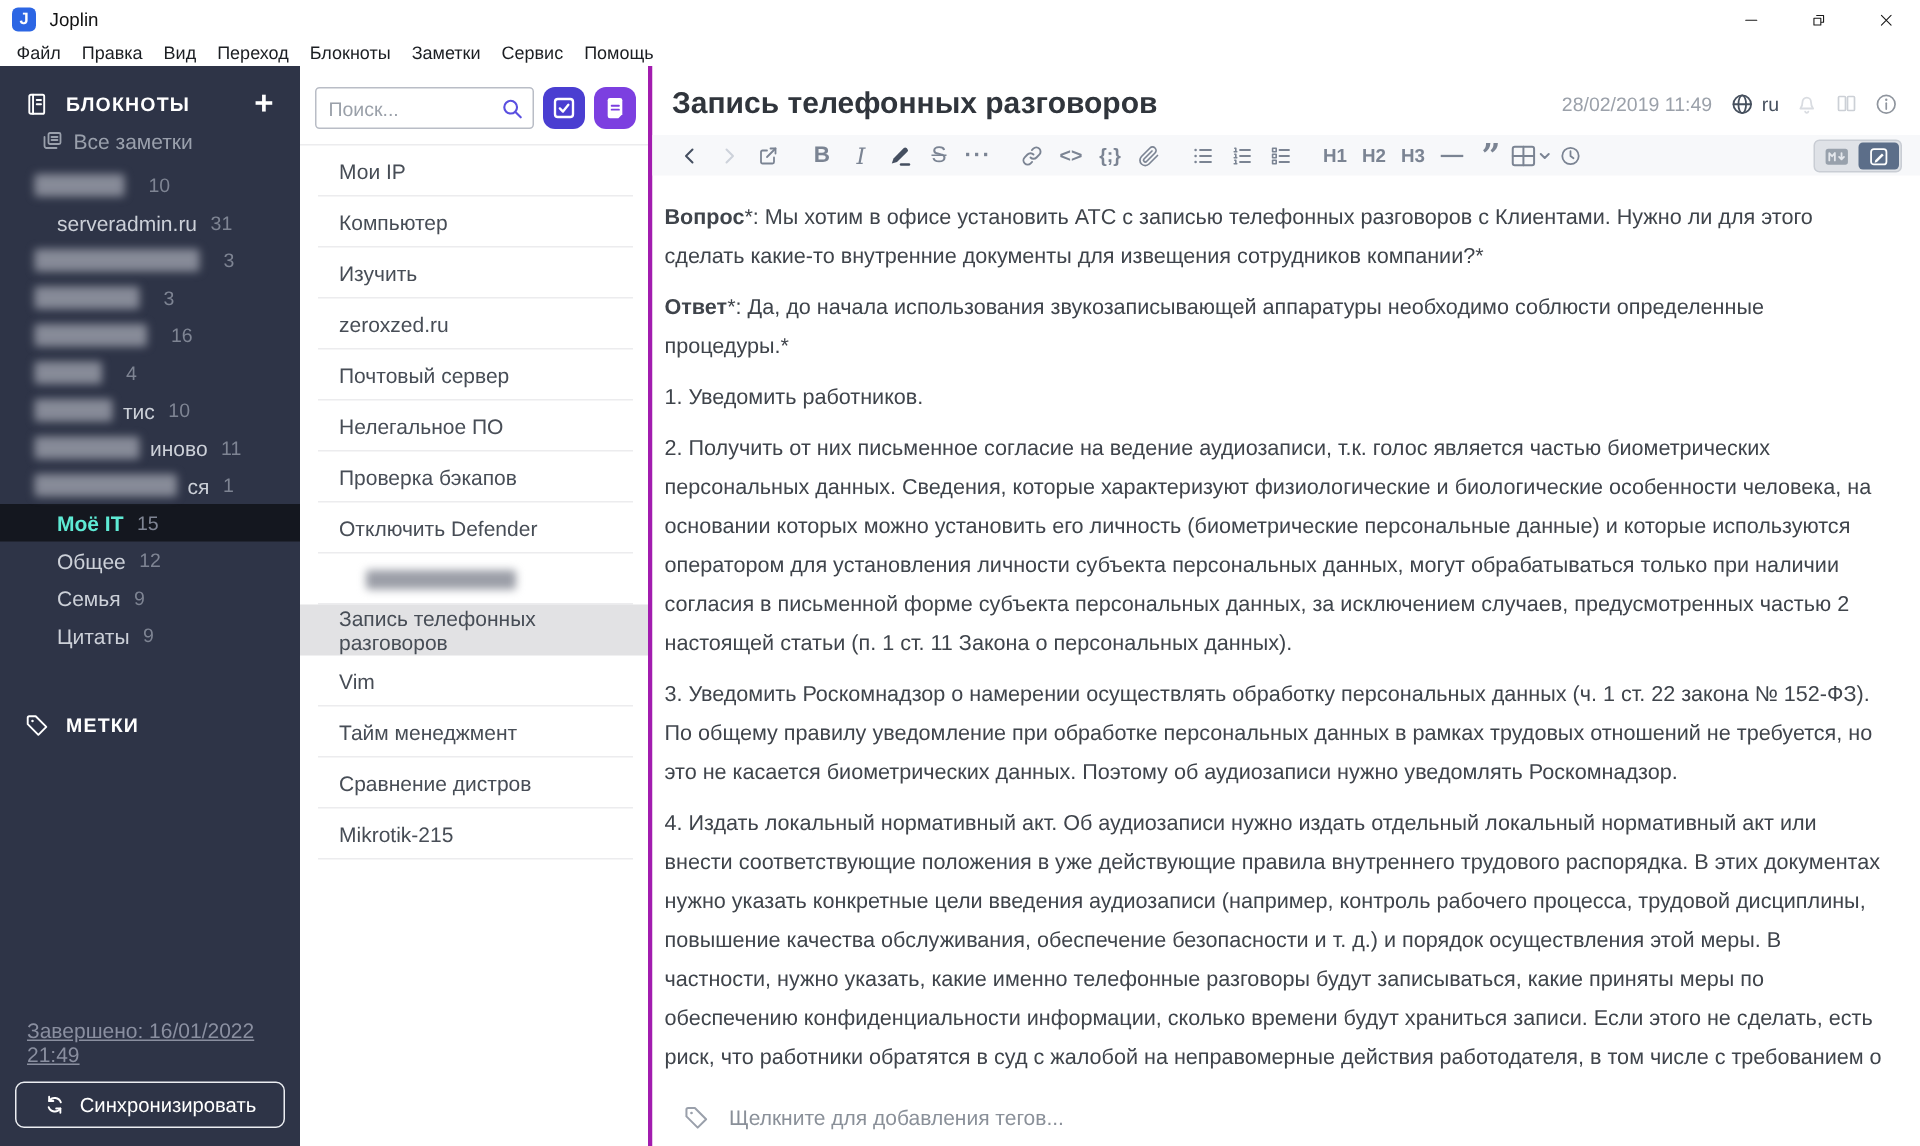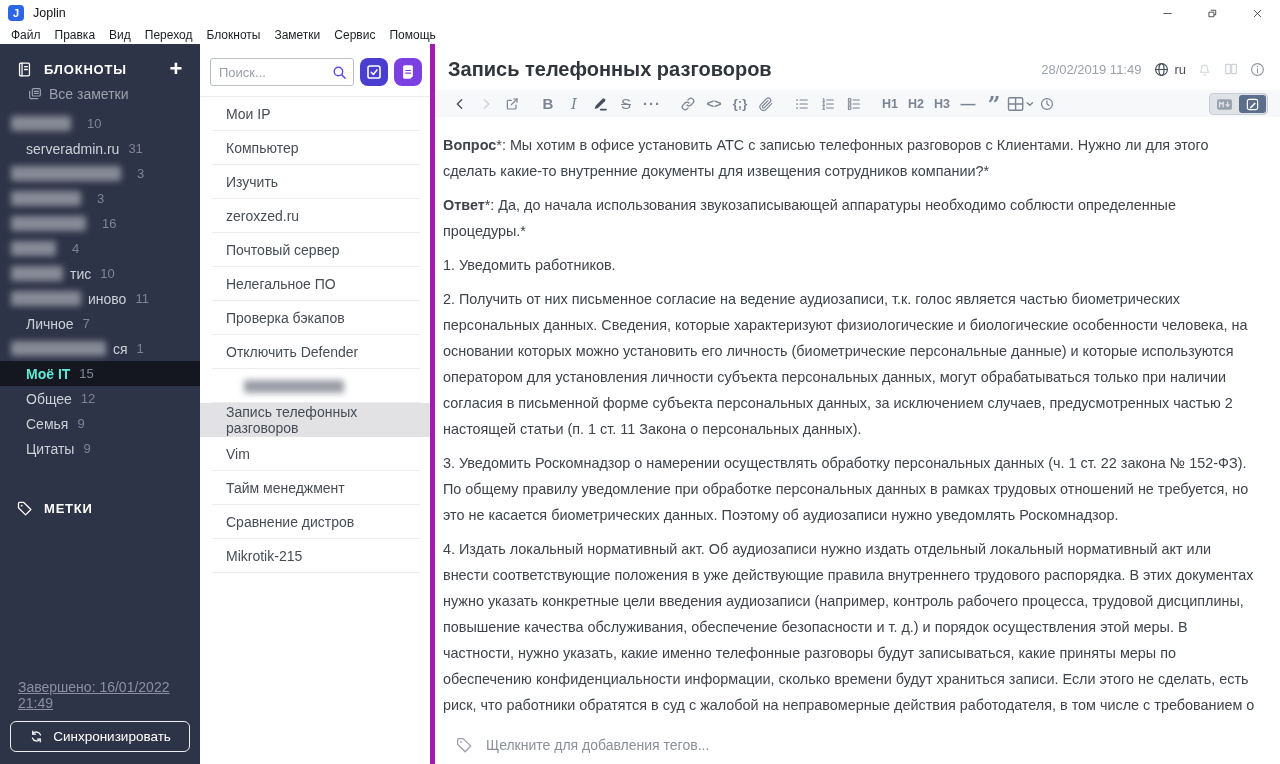--- a/index.html
+++ b/index.html
@@ -21,36 +21,36 @@
   .main{position:absolute;top:44px;left:0;right:0;bottom:0;display:flex;}
 
   
   .sidebar{width:200px;background:#2e3447;color:#ccd0d8;display:flex;flex-direction:column;font-size:14px;flex-shrink:0;}
   .sb-header{display:flex;align-items:center;height:42px;padding:8px 12px 0 16px;}
   .sb-header .ico{width:17px;height:17px;color:#fff;}
   .sb-header-label{margin-left:11px;font-size:13px;font-weight:bold;letter-spacing:.8px;color:#fff;}
   .sb-plus{margin-left:auto;color:#fff;font-size:22px;font-weight:bold;line-height:20px;width:24px;text-align:center;}
   .sb-allnotes{display:flex;align-items:flex-start;height:25px;padding-left:27px;color:#9aa0ac;gap:6px;}
   .sb-allnotes .ico{width:16px;height:16px;color:#9aa0ac;}
-  .sb-row{display:flex;align-items:center;height:25px;padding-left:26px;}
+  .sb-row{display:flex;align-items:center;height:25px;padding-left:38px;}
   .sb-row.sel{background:#14171f;}
   .sb-label{color:#ccd0d8;}
   .sb-row.sel .sb-label{color:#5eead4;font-weight:bold;}
   .sb-count{color:#7e8493;margin-left:9px;font-size:13px;}
   .sb-blur{display:inline-block;height:15px;background:#878b98;border-radius:2px;
     filter:blur(3px);margin-left:-15px;margin-right:7px;flex-shrink:0;}
   .sb-tags{margin-top:22px;}
   .sb-spacer{flex:1;}
   .sb-status{padding:0 0 10px 18px;color:#8a8fa0;font-size:14px;text-decoration:underline;}
   .sb-sync{margin:0 10px 12px 10px;height:31px;border:1px solid #eceef2;border-radius:6px;
     display:flex;align-items:center;justify-content:center;gap:9px;color:#fff;font-size:13.5px;background:transparent;}
   .sb-sync .ico{width:15px;height:15px;color:#fff;}
 
   
-  .notelist{width:235px;background:#fff;border-right:5px solid #a21caf;display:flex;flex-direction:column;flex-shrink:0;}
+  .notelist{width:235px;background:#fff;border-right:3px solid #a21caf;display:flex;flex-direction:column;flex-shrink:0;}
   .nl-top{display:flex;align-items:center;padding:14px 8px 10px 10px;gap:6px;}
   .search-box{position:relative;flex:1;height:28px;border:1px solid #b9bdc6;border-radius:3px;background:#fff;}
   .search-box input{width:100%;height:100%;border:none;outline:none;background:transparent;
     padding:0 26px 0 8px;font-size:13px;color:#4a4f57;font-family:"Liberation Sans",sans-serif;}
   .search-box input::placeholder{color:#9aa0a9;}
   .search-ico{position:absolute;right:5px;top:5px;width:17px;height:17px;color:#5a4fe0;}
   .nl-btn{width:28px;height:28px;border-radius:8px;display:flex;align-items:center;justify-content:center;color:#fff;flex-shrink:0;}
   .nl-btn .ico{width:18px;height:18px;}
   .nl-btn.todo{background:#4a3ed1;}
   .nl-btn.note{background:#7c3fe0;}
@@ -199,24 +199,20 @@
           <span class="sb-blur" style="width: 52px;"></span>
           <span class="sb-label">тис</span>
           <span class="sb-count">10</span>
         </div>
         <div class="sb-row">
           <span class="sb-blur" style="width: 70px;"></span>
           <span class="sb-label">иново</span>
           <span class="sb-count">11</span>
         </div>
         <div class="sb-row">
-          <span class="sb-label">Личное</span>
-          <span class="sb-count">7</span>
-        </div>
-        <div class="sb-row">
           <span class="sb-blur" style="width: 95px;"></span>
           <span class="sb-label">ся</span>
           <span class="sb-count">1</span>
         </div>
         <div class="sb-row sel">
           <span class="sb-label">Моё IT</span>
           <span class="sb-count">15</span>
         </div>
         <div class="sb-row">
           <span class="sb-label">Общее</span>

